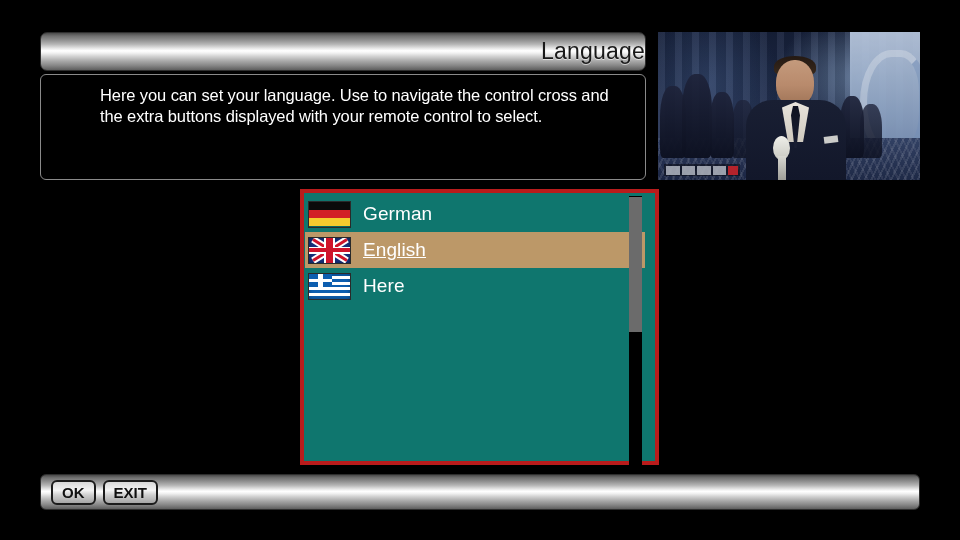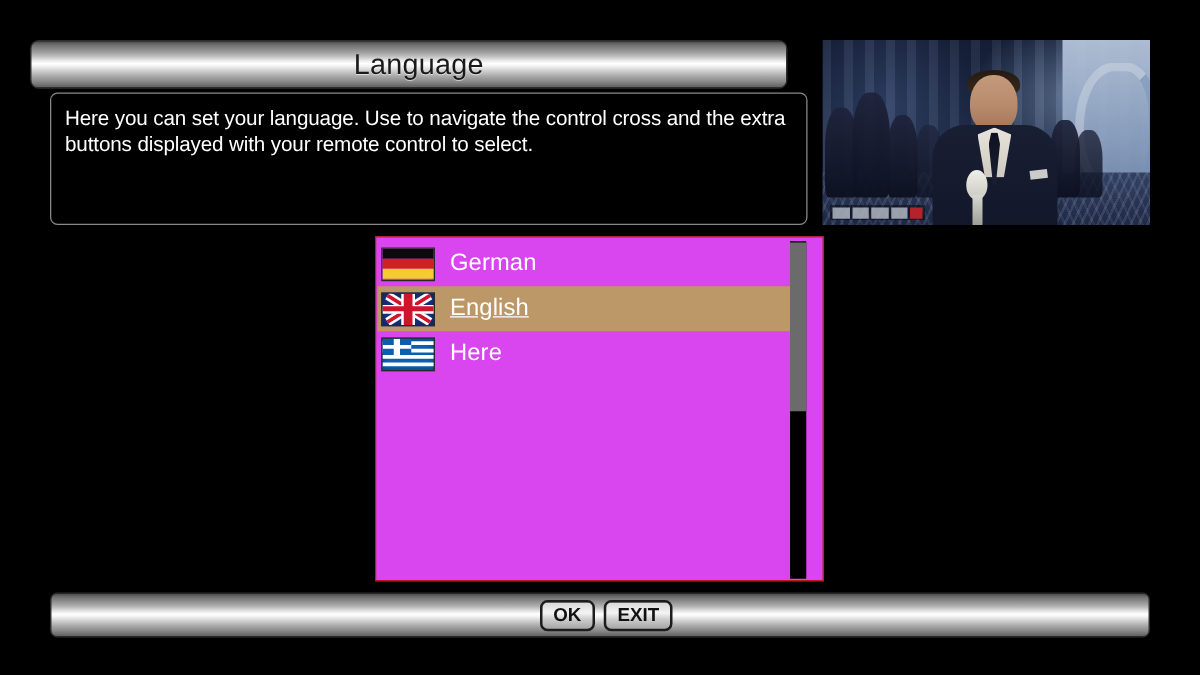--- a/index.html
+++ b/index.html
@@ -13,44 +13,45 @@
   
   .metal {
     background:linear-gradient(to bottom,
       #4a4a4a 0%, #707070 8%, #8d8d8d 18%, #b4b4b4 30%,
       #e9e9e9 42%, #ffffff 48%, #f2f2f2 54%,
       #cfcfcf 64%, #a8a8a8 76%, #868686 88%, #5e5e5e 100%);
   }
 
   
   #title-bar {
-    position:absolute; left:24px; top:32px;
+    position:absolute; left:40px; top:32px;
     width:606px; height:39px;
     border-radius:7px;
     border:1px solid #2e2e2e;
-    display:flex; align-items:center; justify-content:center;padding-left:16px;
+    display:flex; align-items:center; justify-content:flex-end;padding-left:16px;
   }
   #title-text {
     font-size:23px; color:#1a1a1a; letter-spacing:.2px;
     font-family:"Liberation Sans", sans-serif;
     text-shadow:0 1px 0 rgba(255,255,255,.55);
   }
 
   
   #info-box {
     position:absolute; left:40px; top:74px;
     width:606px; height:106px;
     background:#000; border:1px solid #8a8a8a;
     border-radius:6px;
     padding:10px 11px 0 11px;
   }
   #info-text {
     color:#fff; font-size:16.5px; line-height:21px;
     font-family:"Liberation Sans", sans-serif;
     letter-spacing:-.1px;
+    margin-left:48px;
   }
 
   
   #video-preview {
     position:absolute; left:658px; top:32px;
     width:262px; height:148px;
     overflow:hidden; background:#0a1020;
   }
   .vid-layer { position:absolute; }
   #vid-bg {
@@ -140,21 +141,21 @@
   }
   .bug-cell {
     flex:1; height:9px; background:rgba(205,210,220,.72);
   }
   .bug-cell.red { flex:0 0 10px; background:#b4232c; }
 
   
   #list-panel {
     position:absolute; left:300px; top:189px;
     width:359px; height:276px;
-    background:#d946ef; border:1px solid #b91c1c;
+    background:#0f766e; border:4px solid #b91c1c;
   }
   #list-items { position:absolute; left:1px; top:3px; width:340px; }
   .lang-row {
     height:36px; display:flex; align-items:center;
     padding-left:3px;
   }
   .lang-row.selected { background:#bc9868; }
   .lang-label {
     margin-left:12px; font-size:19px; color:#ffffff;
     font-family:"Liberation Sans", sans-serif;
@@ -211,21 +212,21 @@
   #scroll-thumb {
     position:absolute; left:0; top:1px;
     width:13px; height:135px; background:#6b6b6b;
   }
 
   
   #footer-bar {
     position:absolute; left:40px; top:474px;
     width:880px; height:36px;
     border-radius:6px; border:1px solid #2e2e2e;
-    display:flex; align-items:center; padding-left:10px; gap:7px;justify-content:center;
+    display:flex; align-items:center; padding-left:10px; gap:7px;
   }
   .btn {
     height:25px; min-width:42px; padding:0 9px;
     border:2px solid #1c1c1c; border-radius:6px;
     background:linear-gradient(to bottom,#d8d8d8 0%,#f4f4f4 40%,#cfcfcf 62%,#a6a6a6 100%);
     display:flex; align-items:center; justify-content:center;
     font-size:15px; font-weight:bold; color:#111;
     font-family:"Liberation Sans", sans-serif;
   }
 </style>

